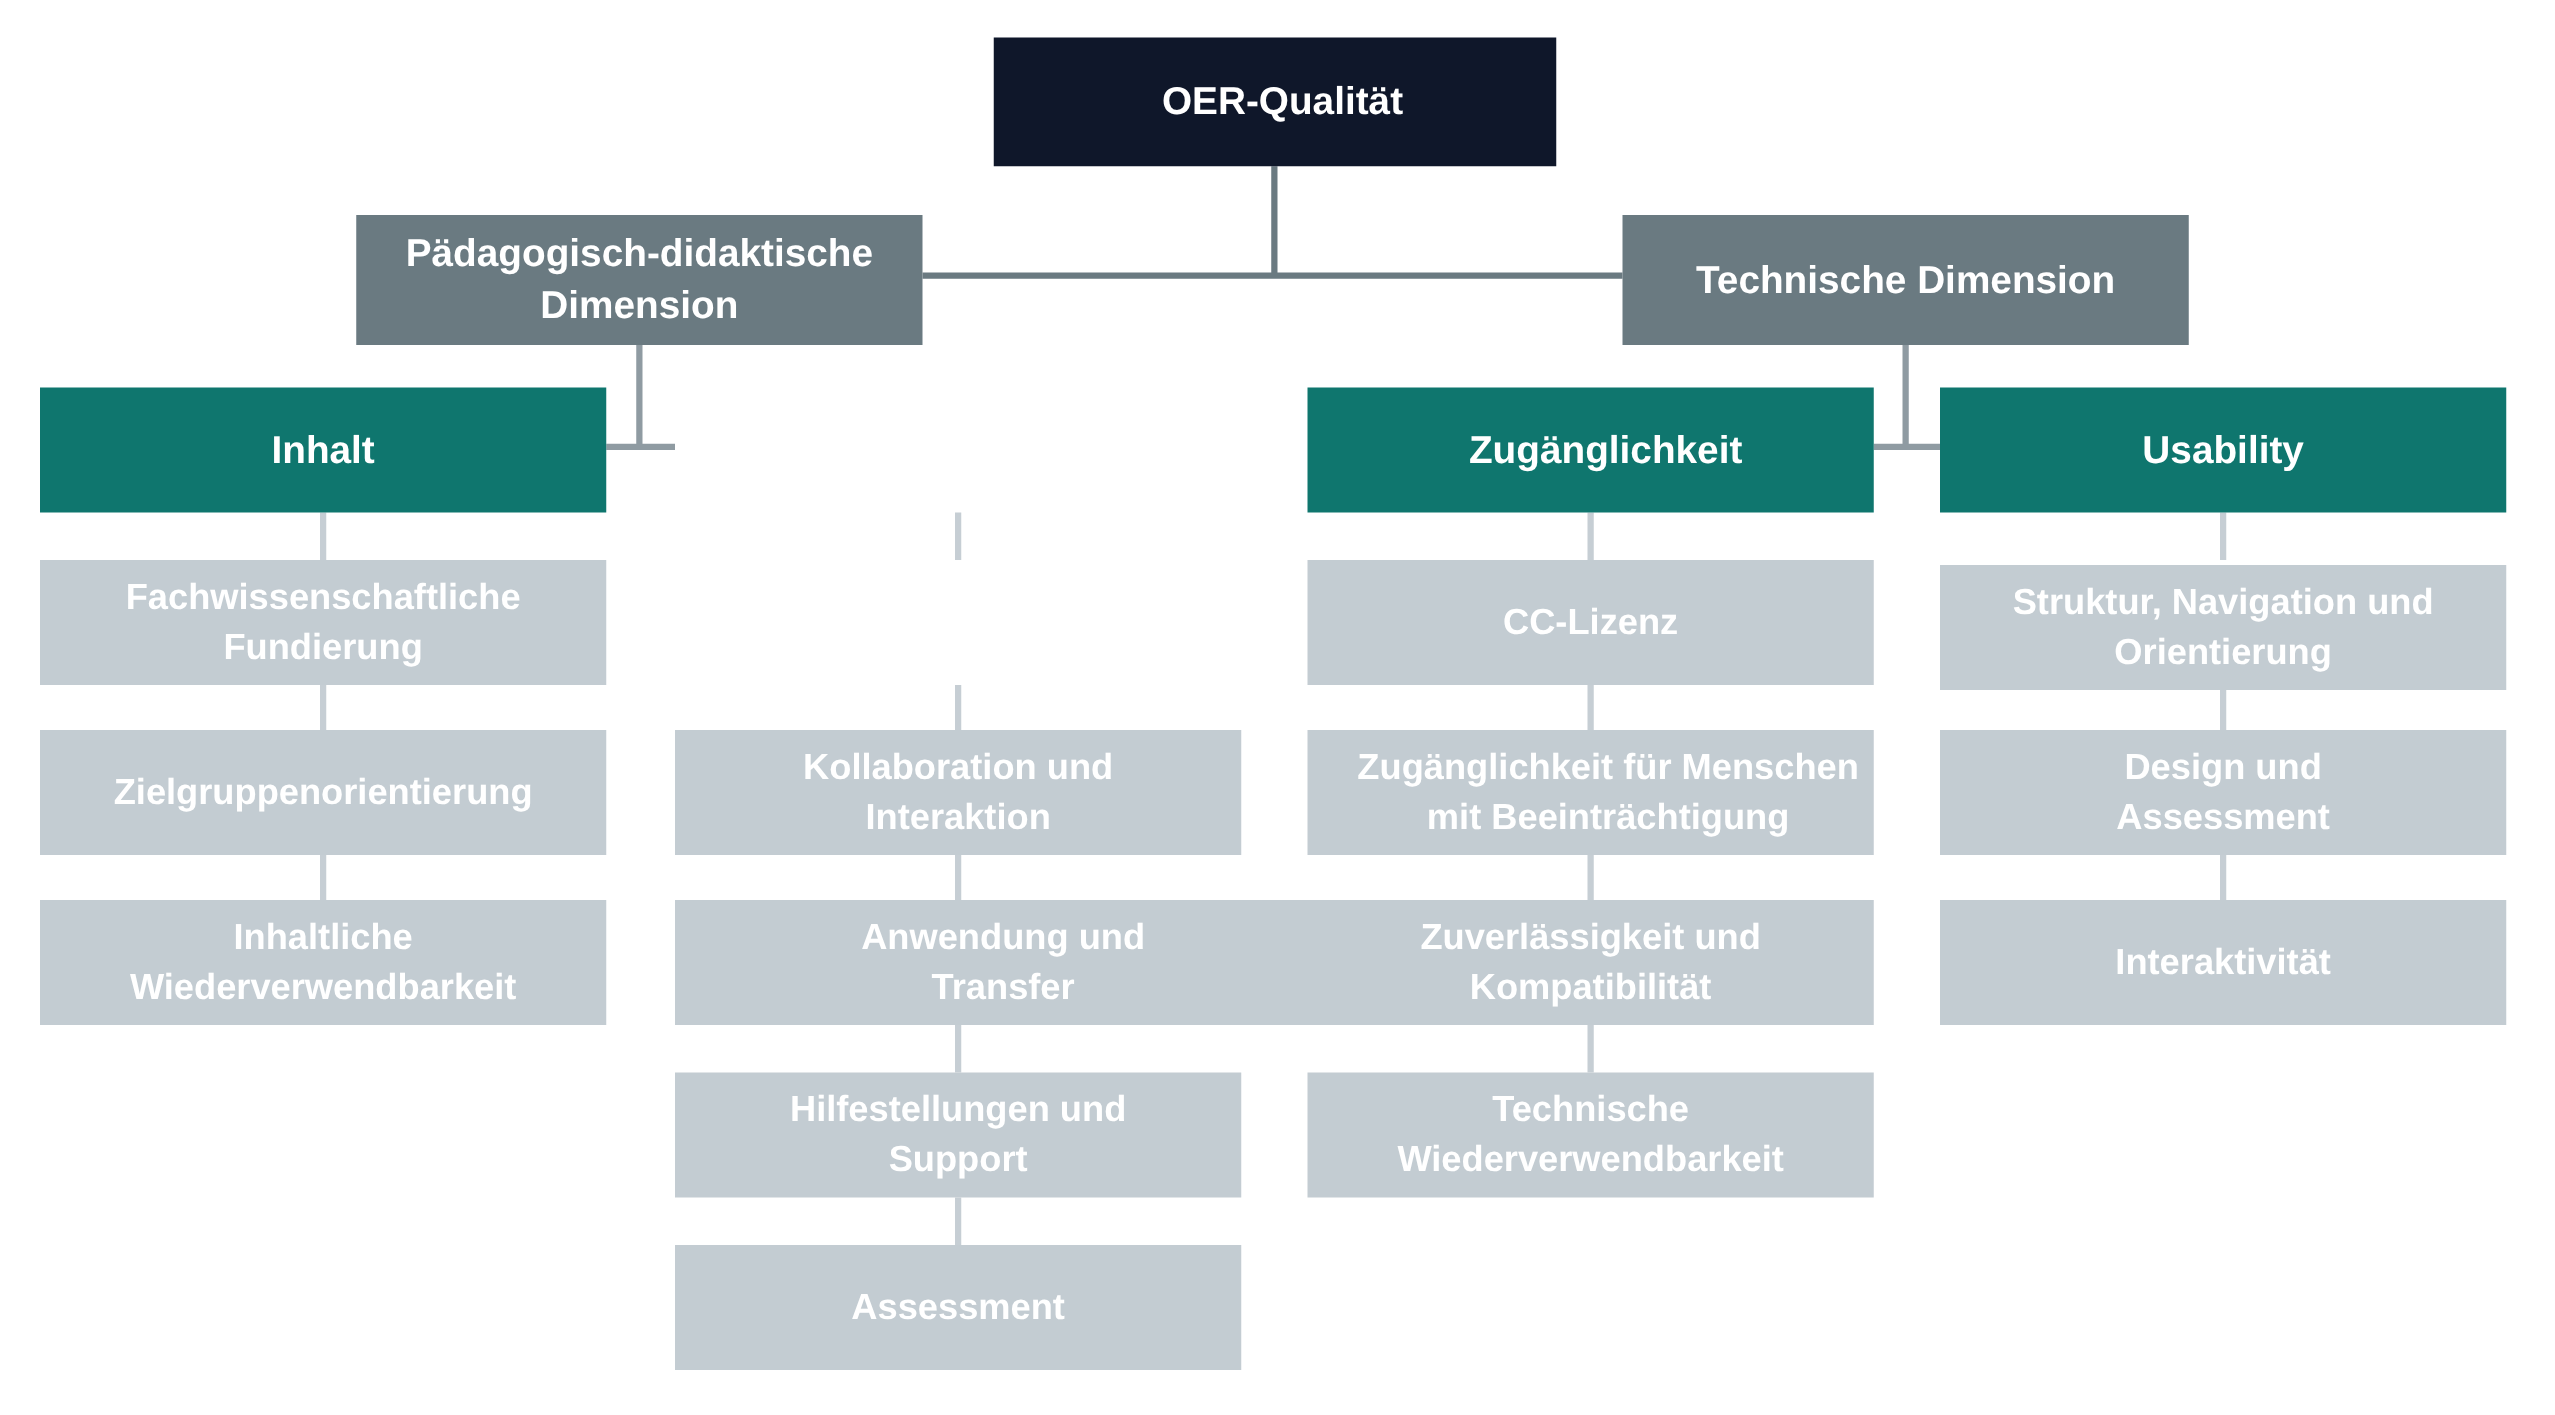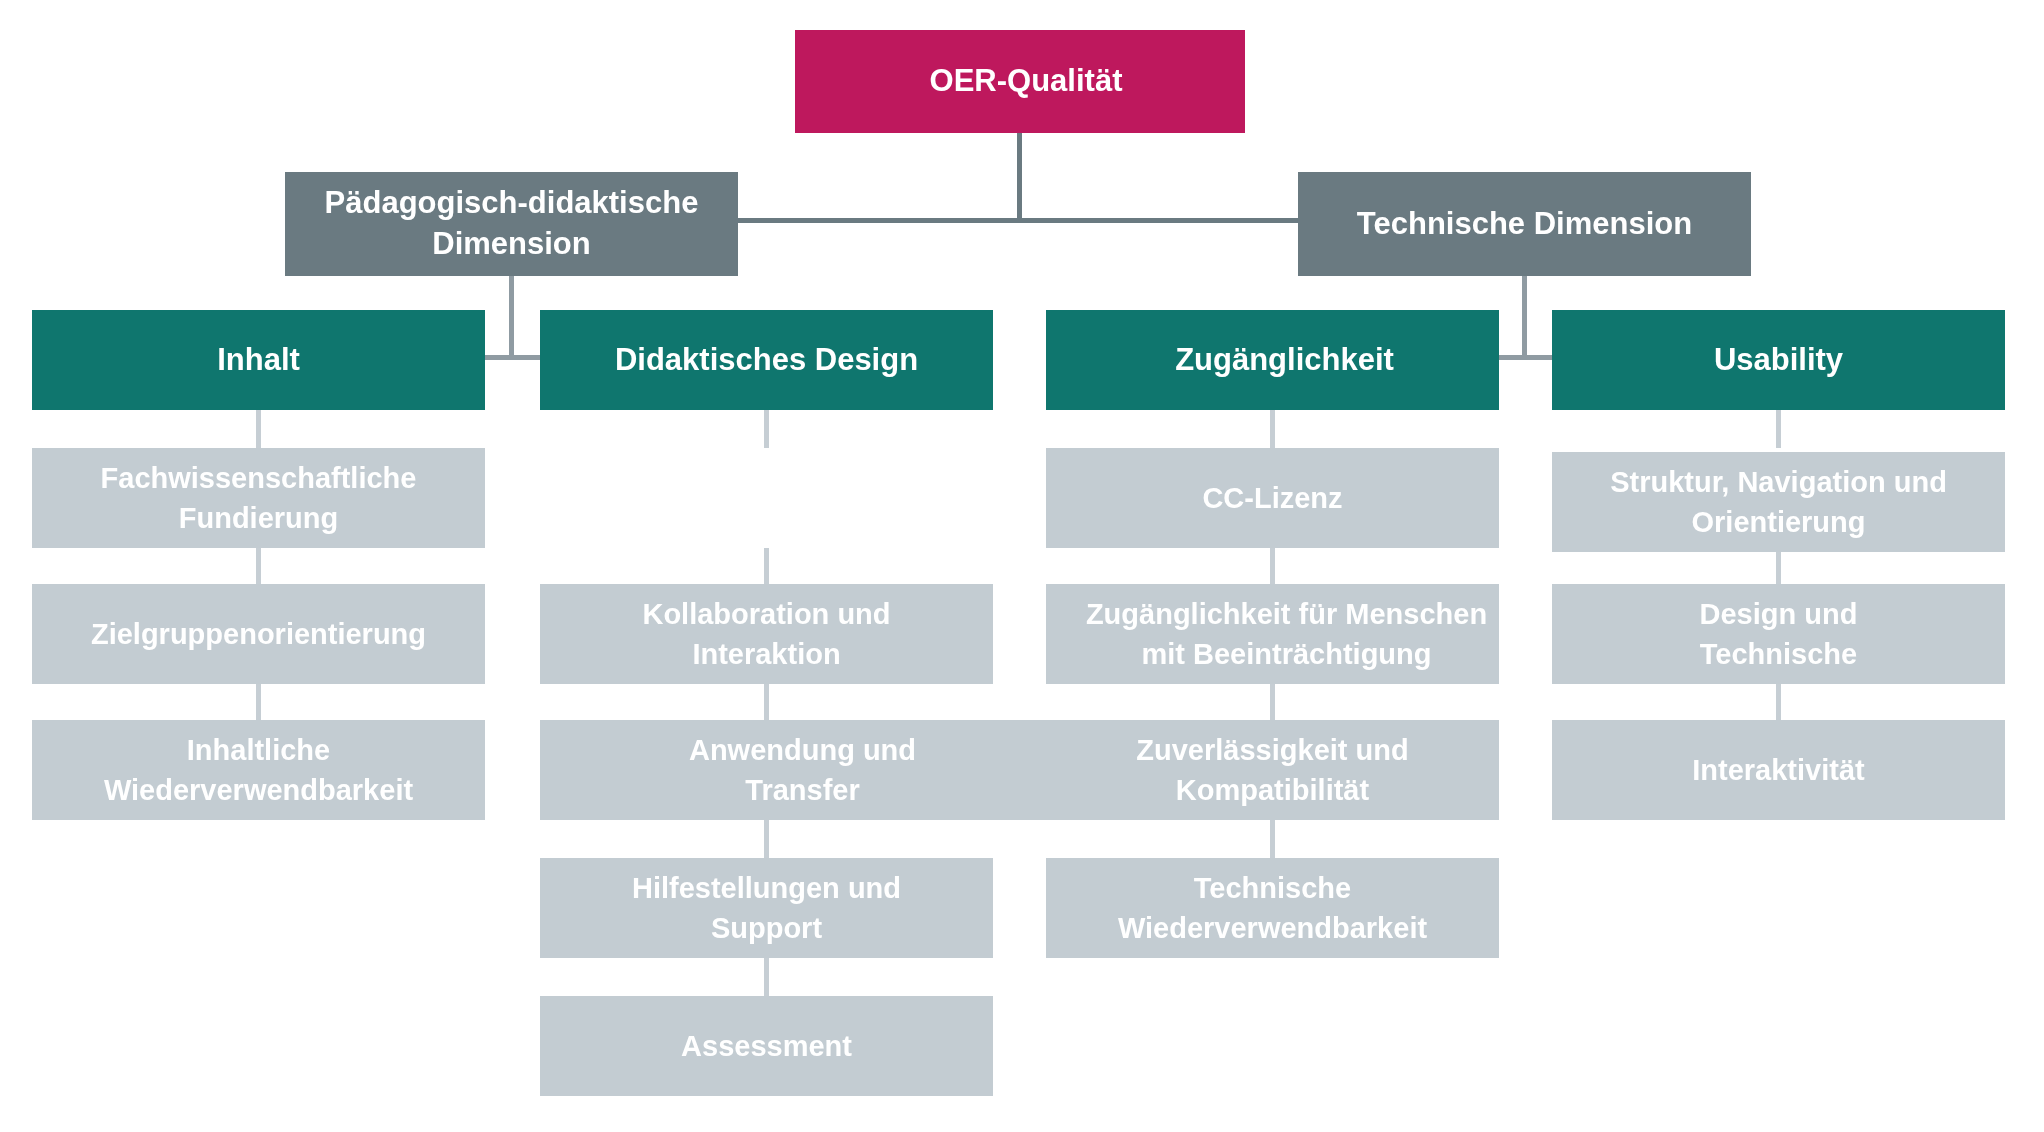--- a/index.html
+++ b/index.html
@@ -15,21 +15,21 @@
     position: absolute;
     display: flex;
     align-items: center;
     justify-content: center;
     text-align: center;
     color: #ffffff;
     font-weight: 700;
     white-space: pre-line;
     box-sizing: border-box;
   }
-  .lvl-root { background: #be185d; font-size: 31px; line-height: 1.3; padding-left: 12px; }
+  .lvl-root { background: #0f172a; font-size: 31px; line-height: 1.3; padding-left: 12px; }
   .lvl-dim  { background: #6a7a81; font-size: 31px; line-height: 1.32; }
   .lvl-cat  { background: #0f766e; font-size: 31px; line-height: 1.32; }
   .lvl-leaf { background: #c3ccd2; font-size: 29px; line-height: 1.38; }
   .line { position: absolute; }
   .line-dark  { background: #6a7a81; }
   .line-mid   { background: #8f9ba2; }
   .line-light { background: #c6ced4; }
 </style>
 </head>
 <body>
@@ -63,21 +63,20 @@
   <div class="line line-light" style="left:1776px; top:548px; width:5px; height:36px;"></div>
   <div class="line line-light" style="left:1776px; top:684px; width:5px; height:36px;"></div>
 
   <div class="node lvl-root" style="left:795px; top:30px; width:450px; height:103px;">OER-Qualität</div>
 
   <div class="node lvl-dim" style="left:285px; top:172px; width:453px; height:104px;">Pädagogisch-didaktische
 Dimension</div>
   <div class="node lvl-dim" style="left:1298px; top:172px; width:453px; height:104px;">Technische Dimension</div>
 
   <div class="node lvl-cat" style="left:32px; top:310px; width:453px; height:100px;">Inhalt</div>
-  <div class="node lvl-cat" style="left:540px; top:310px; width:453px; height:100px;">Didaktisches Design</div>
   <div class="node lvl-cat" style="left:1046px; top:310px; width:453px; height:100px;padding-left:24px;">Zugänglichkeit</div>
   <div class="node lvl-cat" style="left:1552px; top:310px; width:453px; height:100px;">Usability</div>
 
   <div class="node lvl-leaf" style="left:32px; top:448px; width:453px; height:100px;">Fachwissenschaftliche
 Fundierung</div>
   <div class="node lvl-leaf" style="left:32px; top:584px; width:453px; height:100px;">Zielgruppenorientierung</div>
   <div class="node lvl-leaf" style="left:32px; top:720px; width:453px; height:100px;">Inhaltliche
 Wiederverwendbarkeit</div>
 
   <div class="node lvl-leaf" style="left:540px; top:584px; width:453px; height:100px;">Kollaboration und
@@ -92,16 +91,16 @@
   <div class="node lvl-leaf" style="left:1046px; top:584px; width:453px; height:100px;padding-left:28px;">Zugänglichkeit für Menschen
 mit Beeinträchtigung</div>
   <div class="node lvl-leaf" style="left:1046px; top:720px; width:453px; height:100px;">Zuverlässigkeit und
 Kompatibilität</div>
   <div class="node lvl-leaf" style="left:1046px; top:858px; width:453px; height:100px;">Technische
 Wiederverwendbarkeit</div>
 
   <div class="node lvl-leaf" style="left:1552px; top:452px; width:453px; height:100px;">Struktur, Navigation und
 Orientierung</div>
   <div class="node lvl-leaf" style="left:1552px; top:584px; width:453px; height:100px;">Design und
-Technische</div>
+Assessment</div>
   <div class="node lvl-leaf" style="left:1552px; top:720px; width:453px; height:100px;">Interaktivität</div>
 
 </div>
 
 </body></html>

